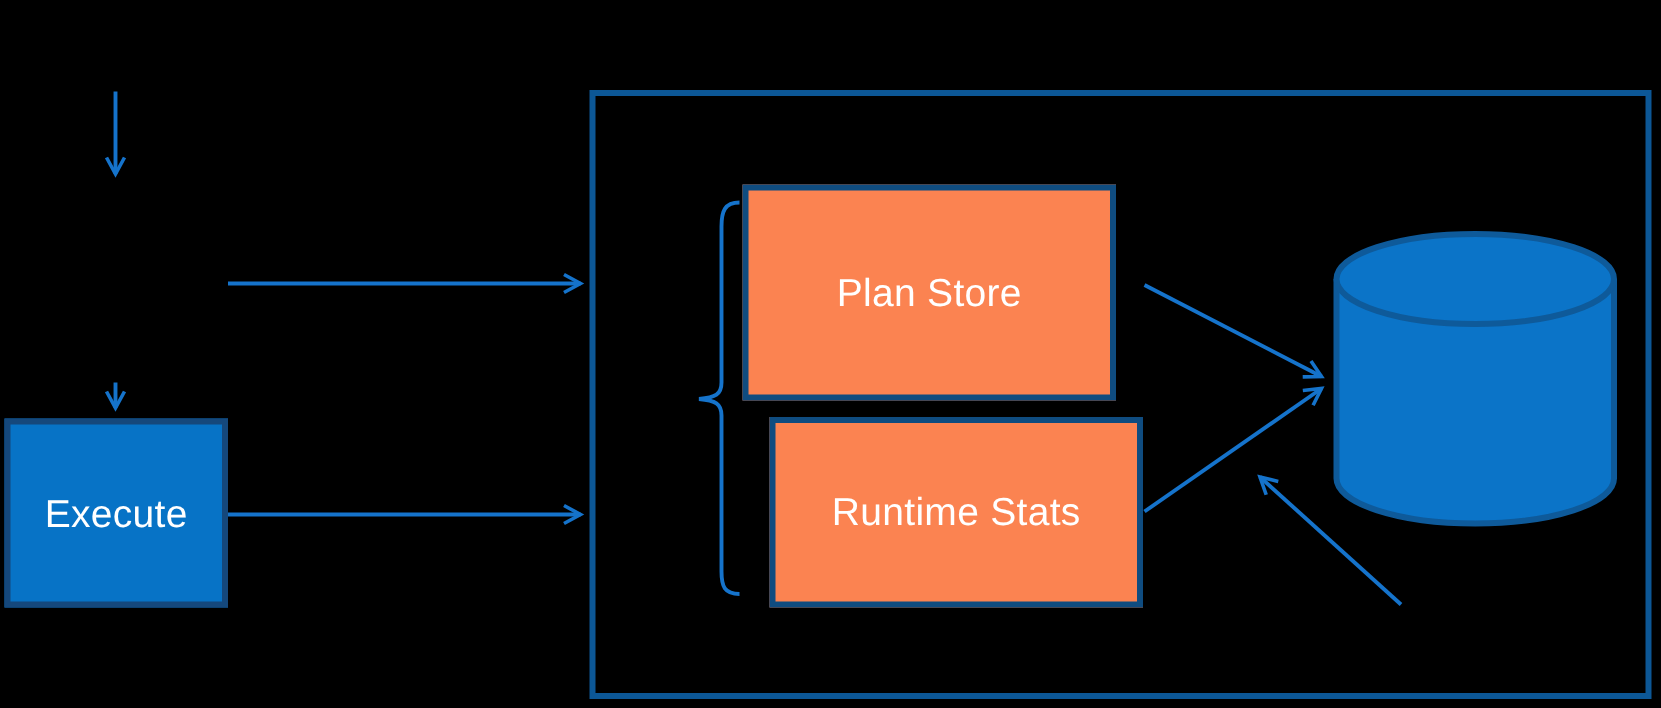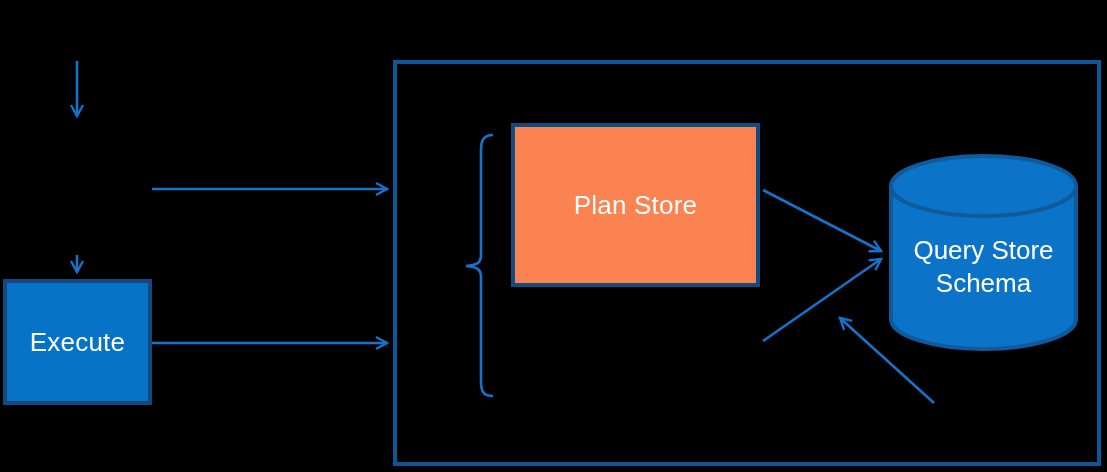--- a/index.html
+++ b/index.html
@@ -42,21 +42,21 @@
   }
   .compile-node{left:3px;top:123px;width:149px;height:130px;}
   .execute-node{left:3px;top:279px;width:149px;height:126px;justify-content:center;}
   .container-box{
     position:absolute;
     left:393px;top:60px;width:708px;height:406px;
     border:4px solid var(--container-border);
     box-sizing:border-box;
     background:transparent;
   }
-  .plan-store-node{left:511px;top:123px;width:249px;height:164px;}
+  .plan-store-node{left:495px;top:123px;width:249px;height:144px;}
   .runtime-stats-node{left:513px;top:278px;width:249px;height:127px;}
   .cyl-label{
     position:absolute;
     left:889px;top:234px;width:189px;
     color:var(--text);
     font-size:26px;line-height:33px;
     text-align:center;
   }
   svg.overlay{
     position:absolute;left:0;top:0;width:1107px;height:472px;
@@ -71,20 +71,23 @@
 <div class="canvas">
 
   <div class="container-box"></div>
 
   <div class="node blue-node execute-node">
     <span>Execute</span>
   </div>
 
   <div class="node orange-node plan-store-node">
     <span>Plan Store</span>
+  </div>
+  <div class="node orange-node runtime-stats-node">
+    <span>Runtime Stats</span>
   </div>
 
   <svg class="overlay" viewBox="0 0 1107 472">
     <defs>
       <marker id="arrowhead" markerUnits="userSpaceOnUse" markerWidth="18" markerHeight="18" refX="13" refY="8" orient="auto">
         <path d="M2,2 L13,8 L2,14" style="stroke:var(--connector);fill:none;stroke-width:2.4;"></path>
       </marker>
     </defs>
 
     <line class="connector" x1="77" y1="61" x2="77" y2="116" marker-end="url(#arrowhead)"></line>
@@ -102,15 +105,14 @@
     <line class="connector" x1="763" y1="341" x2="881" y2="259" marker-end="url(#arrowhead)"></line>
 
     <line class="connector" x1="934" y1="403" x2="840" y2="318" marker-end="url(#arrowhead)"></line>
 
     <g>
       <path class="cyl-body" d="M891,186 L891,319 A92.5,30 0 0 0 1076,319 L1076,186"></path>
       <ellipse class="cyl-body" cx="983.5" cy="186" rx="92.5" ry="30"></ellipse>
     </g>
   </svg>
 
-  <div class="cyl-label">Query Store Schema</div>
 
 </div>
 
 </body></html>

